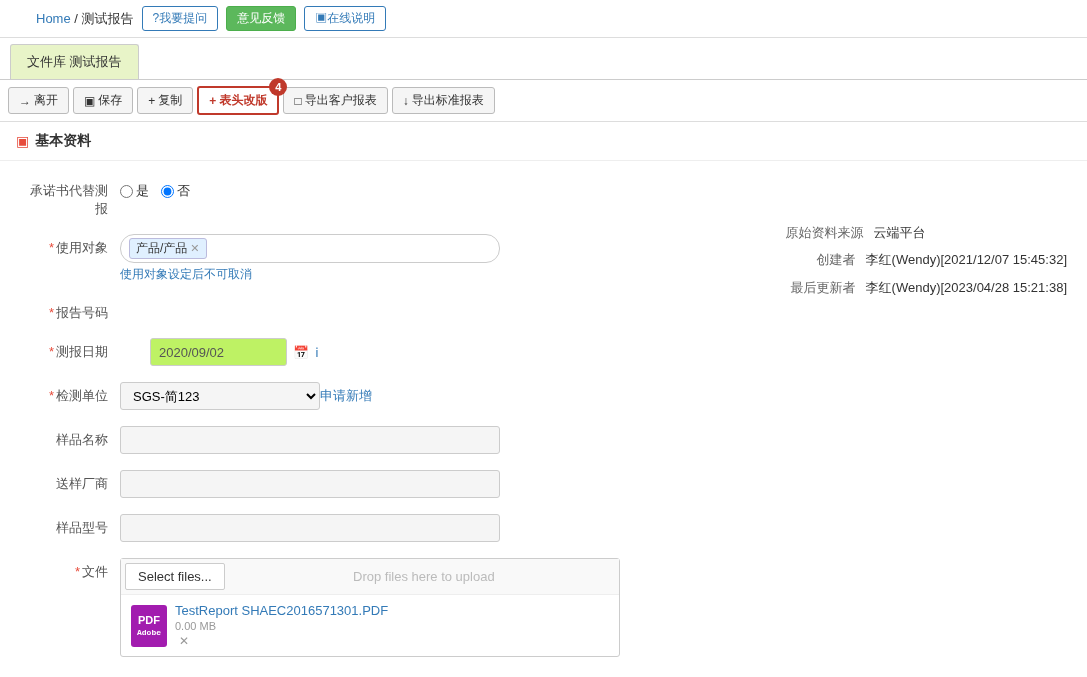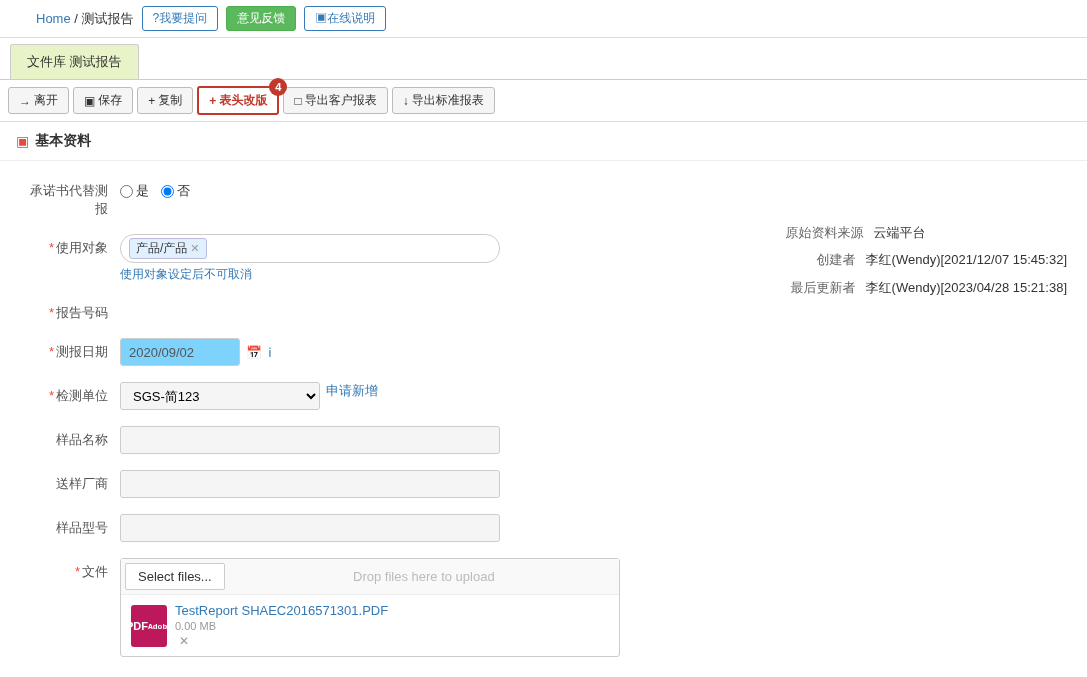--- a/index.html
+++ b/index.html
@@ -39,36 +39,36 @@
     .form-input:disabled { background: #f5f5f5; }
     .tag-input { width: 380px; padding: 3px 8px; border: 1px solid #ccc; border-radius: 14px; font-size: 13px; background: #fff; display: flex; align-items: flex-end; gap: 4px; min-height: 28px; }
     .tag { background: #e0f0ff; border: 1px solid #bbd; border-radius: 3px; padding: 1px 6px; font-size: 12px; color: #333; display: flex; align-items: center; gap: 3px; }
     .tag-x { cursor: pointer; color: #999; font-size: 11px; }
     .hint-text { color: #337ab7; font-size: 12px; margin-top: 3px; }
     .radio-group { display: flex; align-items: center; gap: 12px; padding-top: 5px; font-size: 13px; }
     .radio-group label { display: flex; align-items: center; gap: 3px; cursor: pointer; }
 
     
     .date-input-wrap { display: flex; align-items: center; gap: 6px; }
-    .date-input { width: 120px; padding: 4px 8px; border: 1px solid #ccc; border-radius: 3px; font-size: 13px; background: #7dd3fc; height: 28px; }
+    .date-input { width: 137px; padding: 4px 8px; border: 1px solid #ccc; border-radius: 3px; font-size: 13px; background: #bef264; height: 28px; margin-left: 30px; }
     .calendar-icon { color: #666; cursor: pointer; }
     .info-icon { color: #337ab7; cursor: pointer; }
 
     
-    .unit-wrap { display: flex; gap: 6px; }
+    .unit-wrap { display: flex; align-items: center; }
     .unit-select { width: 200px; padding: 4px 8px; border: 1px solid #ccc; border-radius: 3px; font-size: 13px; background: #f5f5f5; height: 28px; }
     .apply-link { color: #337ab7; cursor: pointer; font-size: 13px; text-decoration: none; }
 
     
     .file-upload-area { border: 1px solid #ccc; border-radius: 3px; padding: 0; width: 500px; }
     .file-upload-btn-row { display: flex; align-items: center; background: #f9f9f9; border-bottom: 1px solid #eee; }
     .select-files-btn { padding: 5px 12px; border: none; background: #fff; border-right: 1px solid #ccc; cursor: pointer; font-size: 13px; color: #333; margin: 4px; border-radius: 2px; border: 1px solid #ccc; }
     .drop-hint { color: #bbb; font-size: 13px; padding: 6px 12px; flex: 1; text-align: center; }
     .file-item { display: flex; align-items: center; gap: 8px; padding: 8px 10px; }
-    .pdf-icon { width: 36px; height: 42px; background: #be185d; border-radius: 3px; display: flex; flex-direction: row; align-items: center; justify-content: center; color: #fff; font-size: 10px; font-weight: bold; position: relative; }
+    .pdf-icon { width: 36px; height: 42px; background: #a21caf; border-radius: 3px; display: flex; flex-direction: column; align-items: center; justify-content: center; color: #fff; font-size: 10px; font-weight: bold; position: relative; }
     .pdf-icon .pdf-text { font-size: 11px; font-weight: bold; }
     .pdf-icon .adobe-text { font-size: 8px; margin-top: 2px; font-family: Liberation Mono, monospace; }
     .file-info { display: flex; flex-direction: column; gap: 2px; }
     .file-name { color: #337ab7; font-size: 13px; cursor: pointer; }
     .file-size { color: #999; font-size: 11px; }
     .remove-file { color: #999; cursor: pointer; font-size: 12px; margin-left: 4px; }
 
     .main-content-wrap { background: #fff; }
   </style>
 </head>

